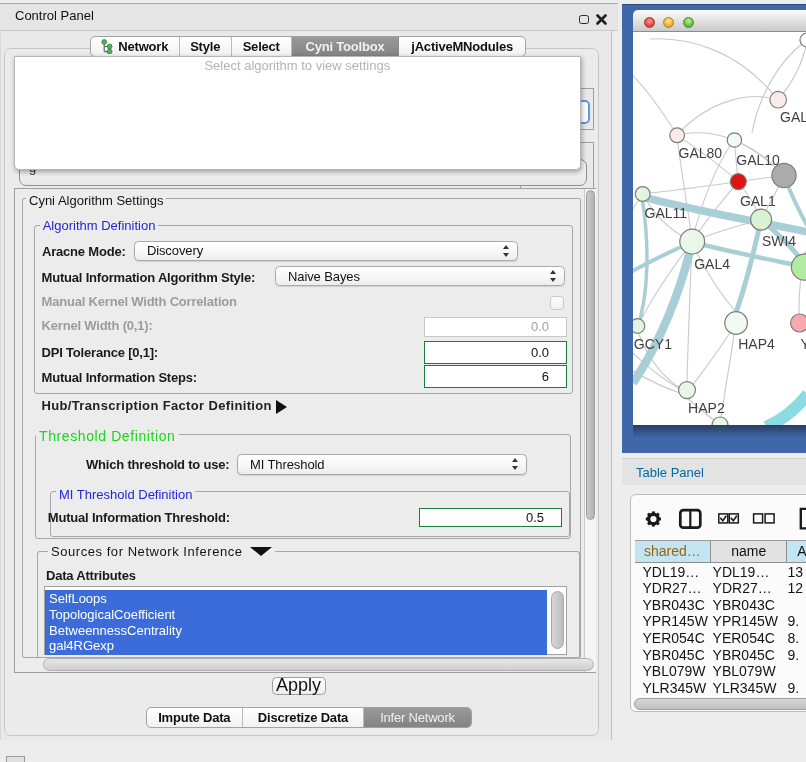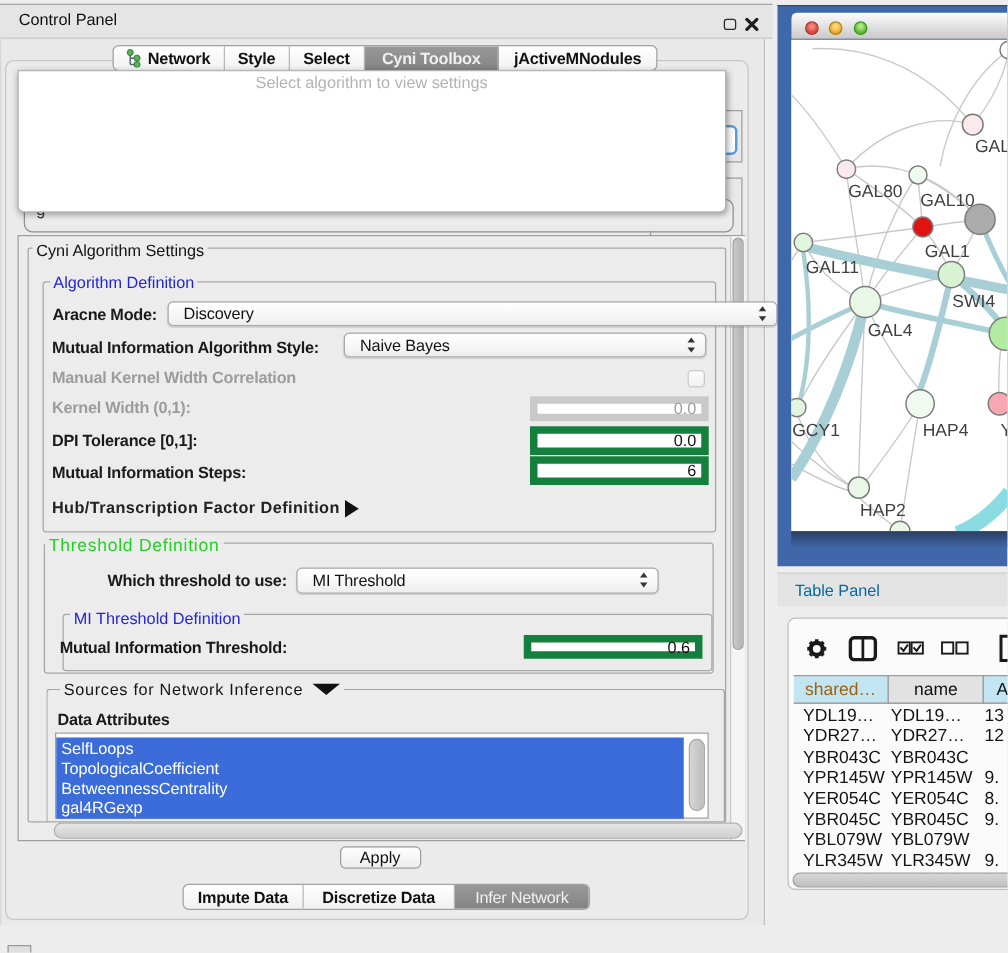--- a/index.html
+++ b/index.html
@@ -5,21 +5,21 @@
 body{width:806px;height:762px;background:#EDEDED;font-family:"Liberation Sans",sans-serif;position:relative;overflow:hidden;}
 div{box-sizing:border-box;}
 .abs{position:absolute;}
 .lbl{position:absolute;font-size:13px;font-weight:bold;color:#1a1a1a;letter-spacing:-0.2px;white-space:nowrap;}
 .dis{color:#9c9c9c;}
 .combo{position:absolute;background:linear-gradient(#ffffff,#f7f7f7 55%,#ededed);border:1px solid #a9a9a9;border-radius:4.5px;box-shadow:0 1px 1px rgba(0,0,0,0.12);}
 .combo .ct{position:absolute;left:12px;top:0;bottom:0;display:flex;align-items:center;font-size:13px;color:#111;letter-spacing:-0.1px;white-space:nowrap;}
 .ud{position:absolute;right:7px;top:50%;width:7px;height:12px;margin-top:-6px;}
 .ud:before{content:"";position:absolute;left:0;top:0;border-left:3.5px solid transparent;border-right:3.5px solid transparent;border-bottom:4.5px solid #333;}
 .ud:after{content:"";position:absolute;left:0;bottom:0;border-left:3.5px solid transparent;border-right:3.5px solid transparent;border-top:4.5px solid #333;}
-.field{position:absolute;background:#fff;border:6px solid #15803d;font-size:13px;color:#111;display:flex;align-items:center;justify-content:flex-end;padding-right:4px;}
+.field{position:absolute;background:#fff;border:1px solid #15803d;font-size:13px;color:#111;display:flex;align-items:center;justify-content:flex-end;padding-right:17px;}
 .grp{position:absolute;border:1px solid #a6a6a6;border-radius:3px;}
 .gtitle{position:absolute;top:-8px;background:#ECECEC;padding:0 3px;font-size:13px;white-space:nowrap;}
 .seg{position:absolute;display:flex;background:linear-gradient(#ffffff,#f1f1f1);border:1px solid #a2a2a2;border-radius:5px;overflow:hidden;}
 .seg .s{display:flex;align-items:center;justify-content:center;font-size:13px;font-weight:bold;color:#111;border-right:1px solid #b9b9b9;letter-spacing:-0.2px;}
 .seg .s:last-child{border-right:none;}
 .seg .sel{background:linear-gradient(#999999,#838383);color:#f0f0f0;border-right-color:#8a8a8a;}
 </style></head>
 <body>
 
 <div class="abs" style="left:0;top:3px;width:611.5px;height:737px;background:#E9E9E9;border-left:1px solid #d8d8d8;border-right:1px solid #c2c2c2;"></div>
@@ -60,26 +60,26 @@
 
 <div class="abs" style="left:584px;top:188.5px;width:11.5px;height:483px;background:#f5f5f5;border-left:1px solid #c9c9c9;"></div>
 <div class="abs" style="left:585.5px;top:190px;width:9.5px;height:330px;background:linear-gradient(90deg,#c9c9c9,#b3b3b3);border:1px solid #9e9e9e;border-radius:5.5px;"></div>
 
 <div class="abs" style="left:43px;top:658px;width:551px;height:13px;background:linear-gradient(#e6e6e6,#cfcfcf);border:1px solid #b0b0b0;border-radius:7px;"></div>
 
 <div class="grp" style="left:22px;top:198.2px;width:559px;height:459.8px;border-radius:2px;">
   <div class="gtitle" style="left:3px;top:-6px;color:#141414;">Cyni Algorithm Settings</div>
 </div>
 
-<div class="grp" style="left:33.7px;top:225.4px;width:539.8px;height:201px;padding-left:24px;">
+<div class="grp" style="left:33.7px;top:225.4px;width:539.8px;height:169px;padding-left:24px;">
   <div class="gtitle" style="left:5px;color:#2525d8;">Algorithm Definition</div>
 </div>
 
 <div class="lbl" style="left:42px;top:243.6px;">Aracne Mode:</div>
-<div class="combo" style="left:133.9px;top:241px;width:488px;height:19.5px;">
+<div class="combo" style="left:133.9px;top:241px;width:384px;height:19.5px;">
     <span class="ct">Discovery</span>
     <span class="ud"></span>
   </div>
 
 <div class="lbl" style="left:41.6px;top:270px;">Mutual Information Algorithm Style:</div>
 <div class="combo" style="left:275px;top:266px;width:289.5px;height:20px;">
     <span class="ct">Naive Bayes</span>
     <span class="ud"></span>
   </div>
 
@@ -105,34 +105,34 @@
 <div class="lbl" style="left:86px;top:456.5px;width:143px;text-align:right;">Which threshold to use:</div>
 <div class="combo" style="left:237px;top:454px;width:290px;height:20.5px;">
     <span class="ct">MI Threshold</span>
     <span class="ud"></span>
   </div>
 
 <div class="grp" style="left:50px;top:491.3px;width:520px;height:45.7px;">
   <div class="gtitle" style="left:5px;top:-5.5px;color:#2525d8;">MI Threshold Definition</div>
 </div>
 <div class="lbl" style="left:47.8px;top:510.4px;">Mutual Information Threshold:</div>
-<div class="field" style="left:419px;top:507.5px;width:143px;height:19.5px;">0.6</div>
+<div class="field" style="left:419px;top:507.5px;width:143px;height:19.5px;">0.5</div>
 
 <div class="grp" style="left:37px;top:550.8px;width:543px;height:107px;border-bottom:none;border-radius:3px 3px 0 0;">
   <div class="gtitle" style="left:10px;color:#141414;letter-spacing:0.55px;">Sources for Network Inference <span style="display:inline-block;width:0;height:0;border-left:11px solid transparent;border-right:11px solid transparent;border-top:9px solid #111;vertical-align:0px;margin-left:3px;"></span></div>
 </div>
 <div class="lbl" style="left:46px;top:568px;">Data Attributes</div>
 
 <div class="abs" style="left:44px;top:585.5px;width:523px;height:69.5px;background:#fff;border:1px solid #a0a0a0;">
   <div style="position:absolute;left:0;top:3px;width:501.5px;height:65px;background:#3b6cd9;"></div>
   <div style="position:absolute;left:4px;top:4.5px;font-size:13px;color:#fff;line-height:15.8px;">SelfLoops<br>TopologicalCoefficient<br>BetweennessCentrality<br>gal4RGexp</div>
   <div style="position:absolute;left:506px;top:4.5px;width:13px;height:58px;background:linear-gradient(90deg,#d5d5d5,#bdbdbd);border:1px solid #a8a8a8;border-radius:6.5px;"></div>
 </div>
 
-<div class="abs" style="left:271.6px;top:676.6px;width:65px;height:18.5px;background:linear-gradient(#ffffff,#ededed);border:1px solid #9e9e9e;border-radius:4.5px;display:flex;align-items:center;justify-content:center;font-size:13px;color:#111;">Apply</div>
+<div class="abs" style="left:271.6px;top:676.6px;width:54px;height:18.5px;background:linear-gradient(#ffffff,#ededed);border:1px solid #9e9e9e;border-radius:4.5px;display:flex;align-items:center;justify-content:center;font-size:18px;color:#111;">Apply</div>
 
 <div class="seg" style="left:146px;top:706.9px;height:21.6px;">
   <div class="s" style="width:95.6px;">Impute Data</div>
   <div class="s" style="width:121.7px;">Discretize Data</div>
   <div class="s sel" style="width:106.4px;font-weight:normal;">Infer Network</div>
 </div>
 
 <div class="abs" style="left:6.2px;top:756px;width:18.6px;height:10px;border:1.5px solid #999;background:#e0e0e0;"></div>
 
 <div class="abs" id="netwin" style="left:622px;top:4px;width:184px;height:448.5px;background:#4067A9;border-top:1.5px solid #2b4a80;">

